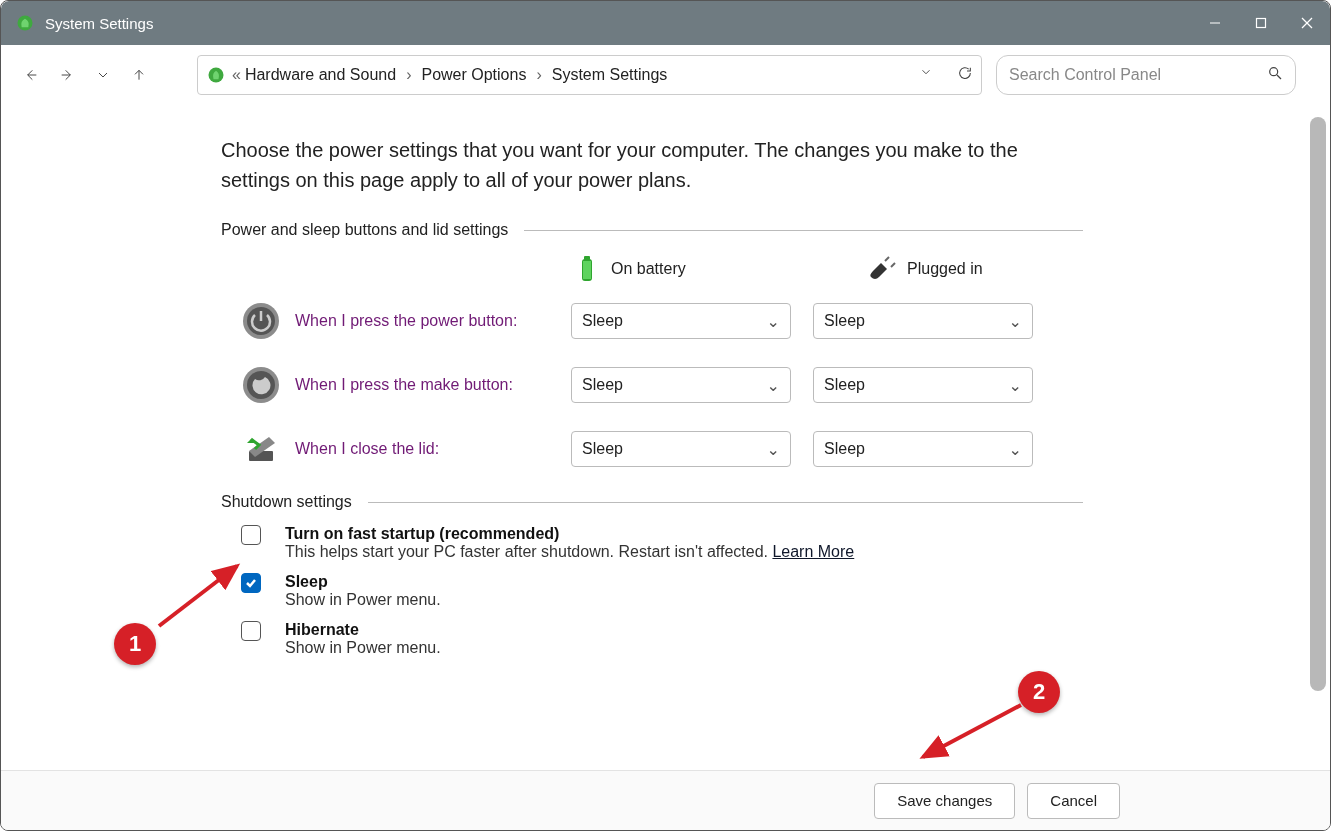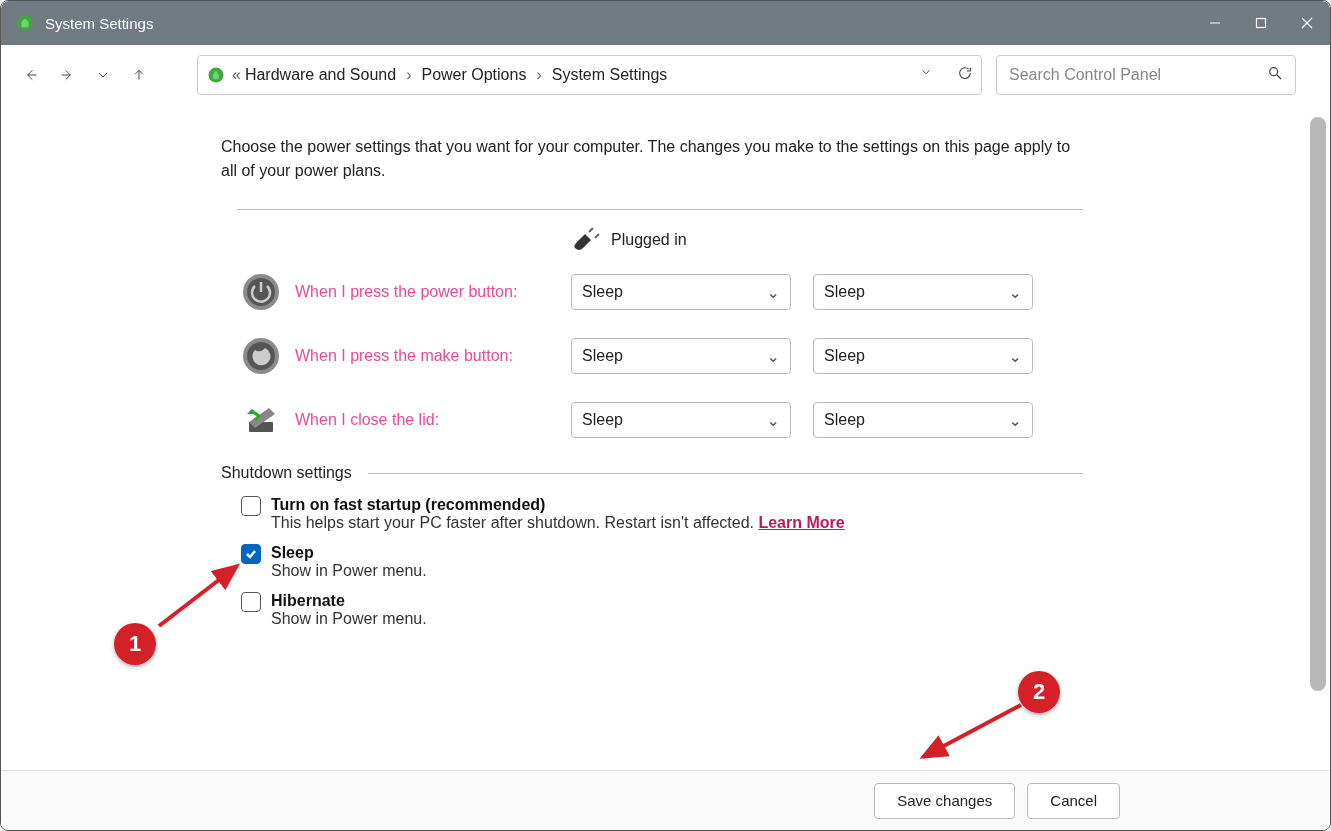--- a/index.html
+++ b/index.html
@@ -15,51 +15,51 @@
 
   
   .toolbar { height: 60px; display: flex; align-items: center; padding: 0 12px; background: #fff; }
   .nav-btn { width: 36px; height: 36px; display: flex; align-items: center; justify-content: center; color: #3a3a3a; border-radius: 4px; }
   .nav-btn svg { width: 16px; height: 16px; stroke: #3a3a3a; fill: none; stroke-width: 1.4; }
   .breadcrumb-box { flex: 0 0 785px; margin-left: 40px; height: 40px; border: 1px solid #ccc; border-radius: 4px; display: flex; align-items: center; padding: 0 8px; font-size: 16px; color: #222; }
   .breadcrumb-box .bc-icon { width: 20px; height: 20px; margin-right: 6px; }
   .breadcrumb-box .sep { margin: 0 10px; color: #666; }
   .breadcrumb-box .chevrons { color: #666; margin-right: 4px; }
   .breadcrumb-box .right-icons { margin-left: auto; display: flex; gap: 24px; color: #444; }
-  .search-box { margin-left: 14px; flex: 0 0 300px; height: 40px; border: 1px solid #ccc; border-radius: 4px; display: flex; align-items: center; padding: 0 12px; color: #888; font-size: 16px; }
+  .search-box { margin-left: 14px; flex: 0 0 300px; height: 40px; border: 1px solid #ccc; border-radius: 12px; display: flex; align-items: center; padding: 0 12px; color: #888; font-size: 16px; }
   .search-box .search-icon { margin-left: auto; color: #444; }
   .search-text { color: #888; }
 
   
   .content { position: absolute; top: 104px; left: 0; right: 0; bottom: 72px; padding: 0 0 0 220px; overflow: hidden; }
   .content-inner { max-width: 862px; }
-  .intro { font-size: 16px; color: #222; line-height: 1.5; margin: 30px 0 26px 0; }
+  .intro { font-size: 20px; color: #222; line-height: 1.5; margin: 30px 0 26px 0; }
 
   .section-head { display: flex; align-items: center; font-size: 16px; color: #222; margin: 10px 0 14px 0; }
   .section-head .line { flex: 1; border-top: 1px solid #bbb; margin-left: 16px; }
 
   .col-headers { display: flex; align-items: center; margin-left: 350px; gap: 80px; font-size: 16px; color: #222; margin-bottom: 16px; }
   .col-head { display: flex; align-items: center; gap: 8px; width: 230px; }
   .col-head .hicon { width: 32px; height: 32px; }
 
   .setting-row { display: flex; align-items: center; margin-left: 20px; margin-bottom: 24px; }
   .setting-row .row-icon { width: 40px; height: 40px; margin-right: 14px; }
-  .setting-row .row-label { width: 276px; font-size: 16px; color: #ec4899; }
+  .setting-row .row-label { width: 276px; font-size: 16px; color: #701a75; }
   .setting-row .selects { display: flex; gap: 22px; }
   .sel { width: 220px; height: 36px; border: 1px solid #bbb; border-radius: 4px; display: flex; align-items: center; padding: 0 10px; font-size: 16px; color: #222; background: #fff; }
   .sel .ssel-caret { margin-left: auto; color: #555; }
 
   .shutdown { margin-top: 10px; }
-  .chk-row { display: flex; margin-left: 20px; margin-bottom: 12px; }
+  .chk-row { display: flex; margin-left: 20px; margin-bottom: 12px; gap: 14px; }
   .chkbox { width: 20px; height: 20px; border: 1.5px solid #555; border-radius: 4px; margin-right: 10px; flex-shrink: 0; display: flex; align-items: center; justify-content: center; }
   .chkbox.checked { background: #0067c0; border-color: #0067c0; }
   .chkbox.checked svg { width: 12px; height: 12px; stroke: #fff; stroke-width: 2.5; fill: none; }
   .chk-text b { font-size: 16px; color: #111; font-weight: 700; }
   .chk-text .desc { font-size: 16px; color: #333; }
-  .chk-text a { color: #be185d; text-decoration: underline; font-weight: bold; }
+  .chk-text a { color: #0f172a; text-decoration: underline; }
 
   
   .footer { position: absolute; left: 0; right: 0; bottom: 0; height: 60px; border-top: 1px solid #e3e3e3; background: #fafafa; display: flex; align-items: center; justify-content: flex-end; padding-right: 210px; gap: 12px; }
   .btn { height: 36px; padding: 0 22px; border: 1px solid #bbb; border-radius: 4px; background: #fff; font-size: 15px; color: #222; display: flex; align-items: center; }
 
   
   .scrollbar { position: absolute; right: 4px; top: 116px; width: 16px; height: 574px; background: #b8b8b8; border-radius: 8px; }
 
   
   .marker { position: absolute; width: 42px; height: 42px; border-radius: 50%; background: #d62027; color: #fff; font-size: 22px; font-weight: 700; display: flex; align-items: center; justify-content: center; box-shadow: 0 2px 4px rgba(0,0,0,0.3); }
@@ -147,24 +147,35 @@
           <line x1="15" y1="15" x2="21" y2="21"></line>
         </svg></span>
   </div>
 </div>
 
 <div class="content">
   <div class="content-inner">
     <p class="intro">Choose the power settings that you want for your computer. The changes you make to the settings on this page apply to all of your power plans.</p>
 
     <div class="section-head">
+      <span>Power and sleep buttons and lid settings</span>
         <span class="line"></span>
     </div>
 
     <div class="col-headers">
+      <div class="col-head">
+        <span class="hicon">
+          <svg viewBox="0 0 32 32">
+              <rect x="11" y="6" width="10" height="22" rx="3" fill="#2fa52f"></rect>
+              <rect x="13" y="3" width="6" height="4" rx="1" fill="#2fa52f"></rect>
+              <rect x="12" y="8" width="8" height="18" fill="#5fd35f"></rect>
+            </svg>
+        </span>
+        <span>On battery</span>
+      </div>
       <div class="col-head">
         <span class="hicon">
           <svg viewBox="0 0 32 32">
               <path d="M4 24 Q2 22 6 18 L14 10 L20 16 L12 24 Q8 28 4 24 Z" fill="#333"></path>
               <line x1="18" y1="8" x2="22" y2="4" stroke="#666" stroke-width="2"></line>
               <line x1="24" y1="14" x2="28" y2="10" stroke="#666" stroke-width="2"></line>
             </svg>
         </span>
         <span>Plugged in</span>
       </div>

